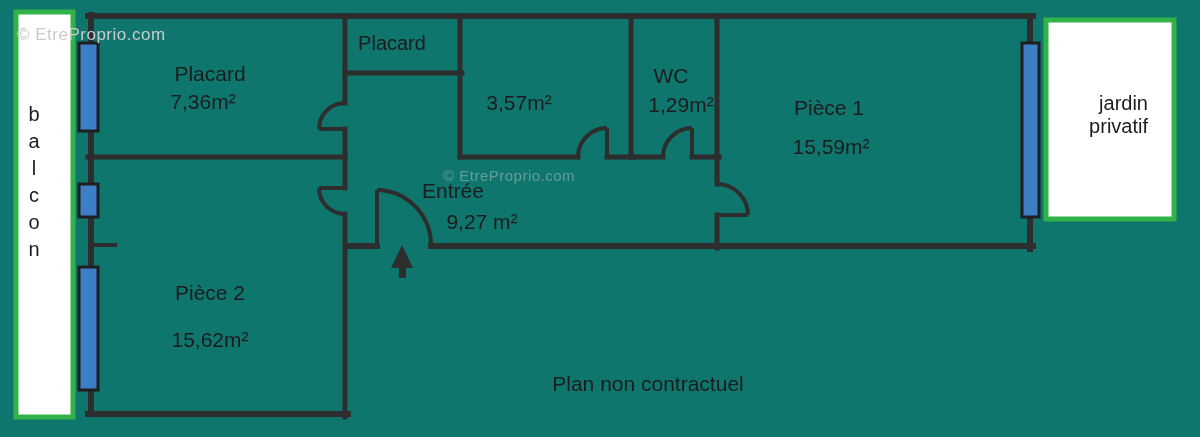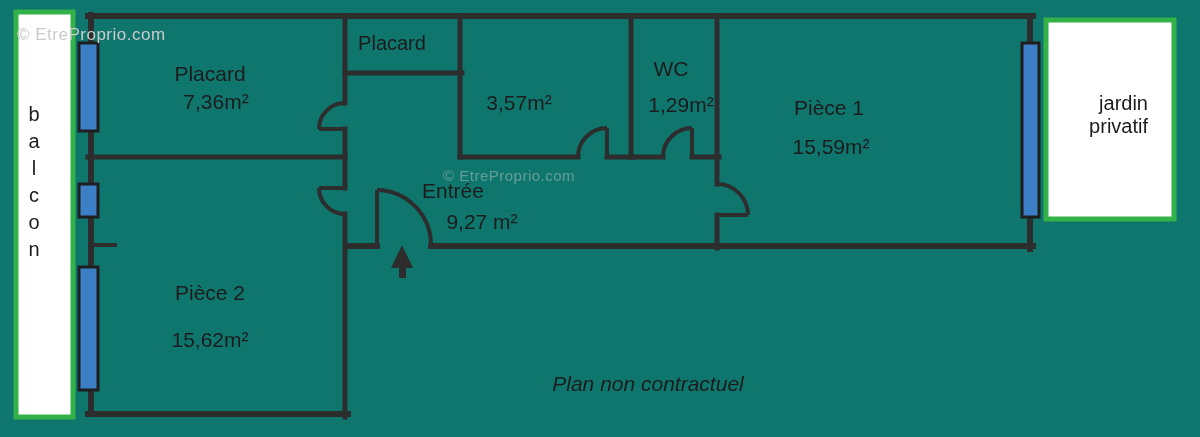--- a/index.html
+++ b/index.html
@@ -6,21 +6,21 @@
   .plan{
     position:relative;width:1200px;height:437px;background:#0f766e;
     font-family:"Liberation Sans",sans-serif;color:#1c1c1c;overflow:hidden;
   }
   .plan svg{position:absolute;left:0;top:0;}
   .lbl{
     position:absolute;transform:translateX(-50%);
     font-size:21px;line-height:1.15;white-space:nowrap;text-align:right;
   }
   .lbl.sm{font-size:20px;}
-  .note{font-style:italic;}
+  .note{}
   .jardin-lbl{
     position:absolute;left:1062px;top:92px;width:86px;
     font-size:20px;line-height:23px;text-align:right;white-space:normal;
   }
   .balcon-lbl{
     position:absolute;left:22px;top:103px;height:160px;
     writing-mode:vertical-rl;text-orientation:upright;
     font-size:20px;letter-spacing:5px;line-height:24px;
   }
   .wm{
@@ -91,27 +91,27 @@
     <g fill="#2d2d2d">
       <polygon points="402,245 391,268 413,268"></polygon>
       <rect x="399" y="268" width="7" height="10"></rect>
     </g>
   </svg>
 
   <div class="wm">© EtreProprio.com</div>
   <div class="wm wm2">© EtreProprio.com</div>
 
   <div class="lbl" style="left:210px;top:62px">Placard</div>
-  <div class="lbl" style="left:216px;top:90px">7,36m²</div>
+  <div class="lbl" style="left:203px;top:90px">7,36m²</div>
 
   <div class="lbl sm" style="left:392px;top:32px">Placard</div>
 
   <div class="lbl" style="left:519px;top:91px">3,57m²</div>
 
-  <div class="lbl" style="left:671px;top:57px">WC</div>
+  <div class="lbl" style="left:671px;top:64px">WC</div>
   <div class="lbl" style="left:681px;top:93px">1,29m²</div>
 
   <div class="lbl" style="left:829px;top:96px">Pièce 1</div>
   <div class="lbl" style="left:831px;top:135px">15,59m²</div>
 
   <div class="lbl" style="left:453px;top:179px">Entrée</div>
   <div class="lbl" style="left:482px;top:210px">9,27 m²</div>
 
   <div class="lbl" style="left:210px;top:281px">Pièce 2</div>
   <div class="lbl" style="left:210px;top:328px">15,62m²</div>

